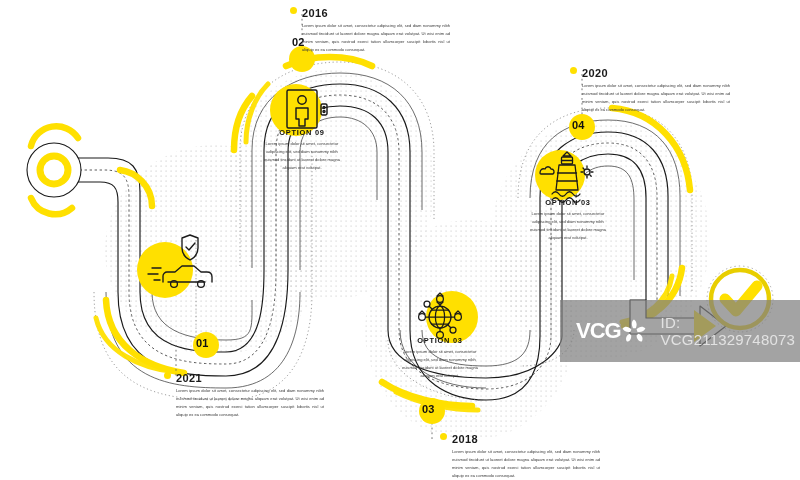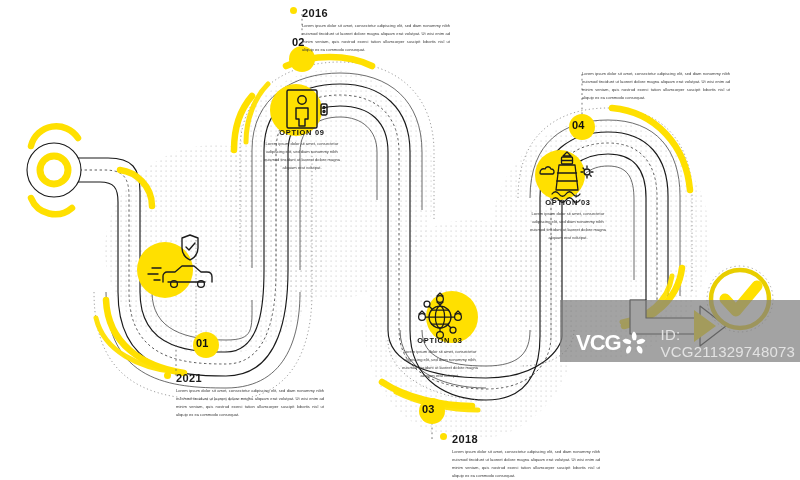--- a/index.html
+++ b/index.html
@@ -23,21 +23,21 @@
   .opt-title{font-size:7.4px;font-weight:bold;letter-spacing:.75px;color:#111;}
   .opt-body{margin-top:3px;font-size:4.1px;line-height:1.95;color:#3a3a3a;
             text-align:center;padding:0 9px;}
 
   .numlbl{position:absolute;font-size:11px;font-weight:bold;color:#111;
           letter-spacing:.2px;}
 
   
   #wm{position:absolute;left:560px;top:300px;width:240px;height:62px;
       background:rgba(128,128,128,.72);}
-  #wm-inner{position:absolute;left:0;top:12px;width:100%;height:100%;
+  #wm-inner{position:absolute;left:0;top:0;width:100%;height:100%;
             display:flex;align-items:center;}
   #wm-logo{font-size:22px;font-weight:bold;color:#fff;margin-left:16px;
            letter-spacing:-1px;font-family:"Liberation Sans",sans-serif;}
   #wm-id{font-size:15px;color:#e2e2e2;margin-left:12px;letter-spacing:.2px;}
 </style>
 </head>
 <body>
 
 <div id="stage">
 
@@ -315,20 +315,24 @@
 
   <div class="milestone" style="left:440px;top:433px;">
     <div class="ms-head">
       <span class="ms-dot"></span>
       <span class="ms-year">2018</span>
     </div>
     <div class="ms-body">Lorem ipsum dolor sit amet, consectetur adipiscing elit, sed diam nonummy nibh euismod tincidunt ut laoreet dolore magna aliquam erat volutpat. Ut wisi enim ad minim veniam, quis nostrud exerci tation ullamcorper suscipit lobortis nisl ut aliquip ex ea commodo consequat.</div>
   </div>
 
   <div class="milestone" style="left:570px;top:67px;">
+    <div class="ms-head">
+      <span class="ms-dot"></span>
+      <span class="ms-year">2020</span>
+    </div>
     <div class="ms-body">Lorem ipsum dolor sit amet, consectetur adipiscing elit, sed diam nonummy nibh euismod tincidunt ut laoreet dolore magna aliquam erat volutpat. Ut wisi enim ad minim veniam, quis nostrud exerci tation ullamcorper suscipit lobortis nisl ut aliquip ex ea commodo consequat.</div>
   </div>
 
   <div id="wm">
     <div id="wm-inner">
       <span id="wm-logo">VCG</span>
       <svg width="34" height="34" viewBox="0 0 34 34" style="margin-left:-2px;">
         <g fill="#ffffff">
           <path d="M17,4 C20,6 21,10 19,14 L16,14 C14,10 14,6 17,4 Z"></path>
           <path d="M30,14 C29,17 25,19 21,18 L20,15 C23,12 27,11 30,14 Z"></path>

